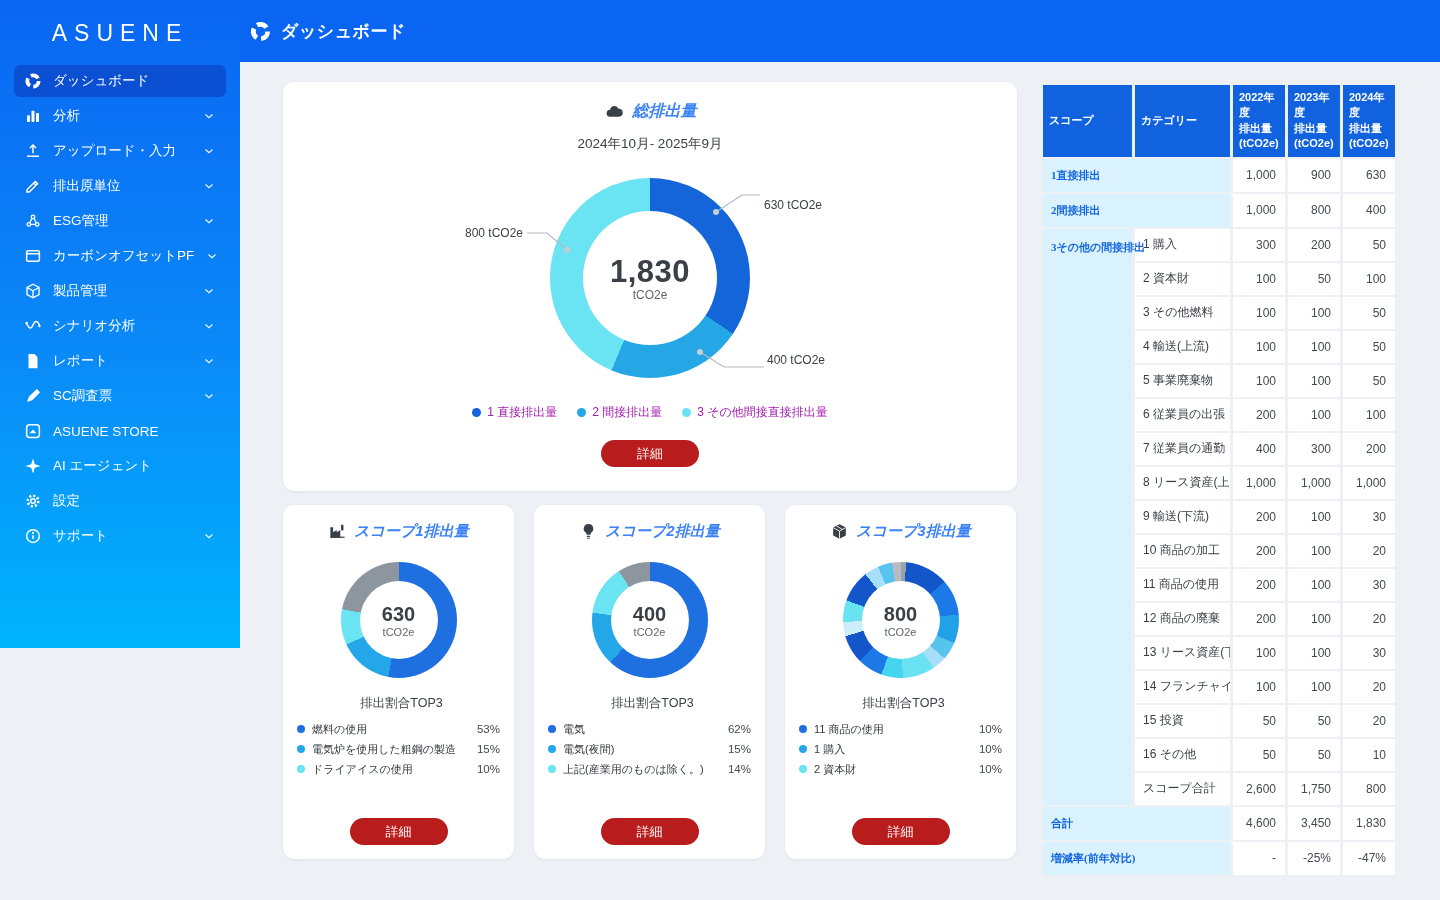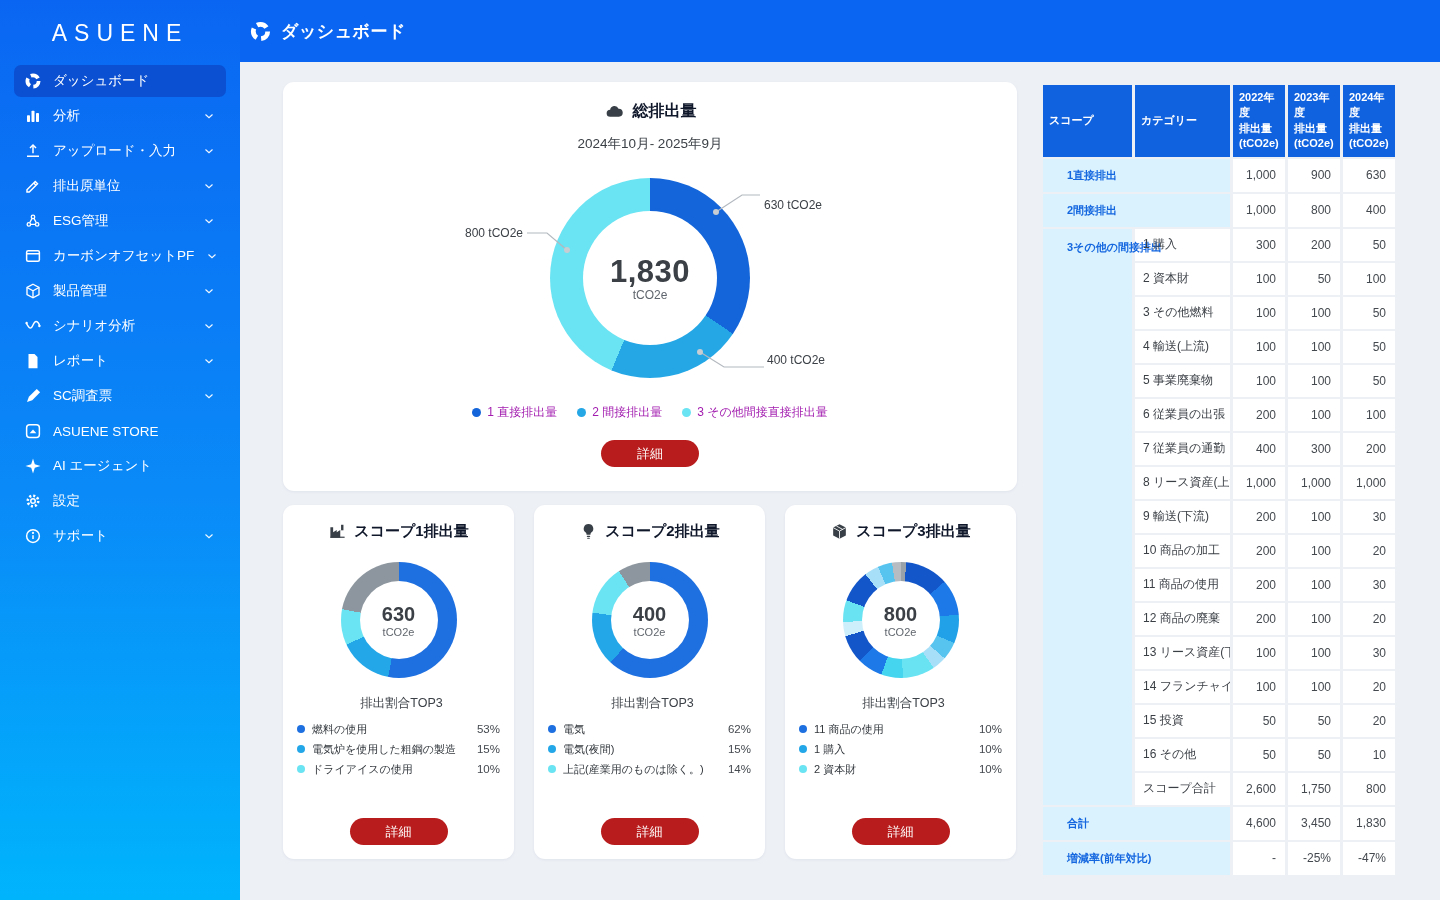--- a/index.html
+++ b/index.html
@@ -1,21 +1,21 @@
 <!DOCTYPE html>
 <html><head>
 <meta charset="utf-8">
 <style>
   * { margin:0; padding:0; box-sizing:border-box; }
   html,body { width:1440px; height:900px; overflow:hidden;
     font-family:"Liberation Sans","DejaVu Sans",sans-serif; background:#edf0f5; }
   .app { display:flex; width:1440px; height:900px; }
 
   
-  .sidebar { width:240px; height:900px; flex-shrink:0; color:#fff;
+  .sidebar { width:240px; height:648px; flex-shrink:0; color:#fff;
     background:linear-gradient(180deg,#0a66f2 0%,#0a8af8 55%,#00b4fc 100%); }
   .logo { text-align:center; padding:20px 0 15px; font-size:23px; letter-spacing:7px;
     font-weight:400; color:#fff; }
   .side-item { display:flex; align-items:center; gap:11px; margin:3px 14px;
     padding:7px 10px; border-radius:7px; font-size:13.5px; cursor:pointer; }
   .side-item.active { background:#0b50d2; }
   .s-ic { width:18px; height:18px; display:inline-flex; color:#fff; flex-shrink:0; }
   .s-ic svg { width:18px; height:18px; }
   .s-label { white-space:nowrap; }
   .chev { margin-left:auto; width:14px; height:14px; display:inline-flex; opacity:.95; }
@@ -42,21 +42,21 @@
     border-radius:15px; padding:5px 17px; font-size:13px; cursor:pointer;
     font-family:inherit; }
 
   .columns { display:flex; gap:23px; margin-top:7px; }
   .charts-col { width:734px; flex-shrink:0; }
 
   
   .main-card { position:relative; width:734px; height:409px; background:#fff;
     border-radius:11px; box-shadow:0 1px 3px rgba(20,40,80,.06); }
   .card-title { display:flex; justify-content:center; align-items:flex-start; gap:8px;
-    padding-top:19px; font-size:16px; font-weight:700; color:#0f172a; }
+    padding-top:19px; font-size:16px; font-weight:700; color:#3b82f6;font-style:italic; }
   .card-title .t-ic { width:21px; height:21px; color:#383f46; display:inline-flex; }
   .card-title .t-ic svg { width:21px; height:21px; }
   .period { text-align:center; font-size:13.5px; color:#3c4147; margin-top:13px; }
   .donut-wrap { position:absolute; left:267px; top:96px; width:200px; height:200px; }
   .donut { width:100%; height:100%; border-radius:50%; }
   .hole { position:absolute; inset:33px; background:#fff; border-radius:50%;
     display:flex; flex-direction:column; align-items:center; justify-content:center; }
   .big { font-size:31px; font-weight:700; color:#3b4046; letter-spacing:.5px; }
   .unit { font-size:12px; color:#60666d; margin-top:-2px; }
   .leaders { position:absolute; inset:0; width:734px; height:409px;
@@ -97,21 +97,21 @@
   table { width:100%; border-collapse:separate; border-spacing:3px 2px;
     table-layout:fixed; }
   th { background:#1162de; color:#fff; font-size:11px; font-weight:700;
     padding:5px 6px; line-height:1.4; white-space:pre-line; text-align:left;
     vertical-align:middle; height:52px; }
   td { background:#fff; font-size:12px; color:#44494f; height:32px;
     vertical-align:middle; }
   td.num { text-align:right; padding-right:9px; }
   td.cat { padding-left:8px; color:#3a3f45; overflow:hidden; white-space:nowrap; }
   td.scope { background:#d9f2fd; color:#1567e0; font-weight:700; font-size:11px;
-    padding-left:24px; white-space:nowrap; }
+    padding-left:8px; white-space:nowrap;font-family:Liberation Serif, serif; }
   td.span-top { vertical-align:top; padding-top:11px; }
   tr.srow td { height:33px; }
 </style>
 </head>
 <body>
 
 <div class="app">
 
   <aside class="sidebar">
     <div class="logo">ASUENE</div>

